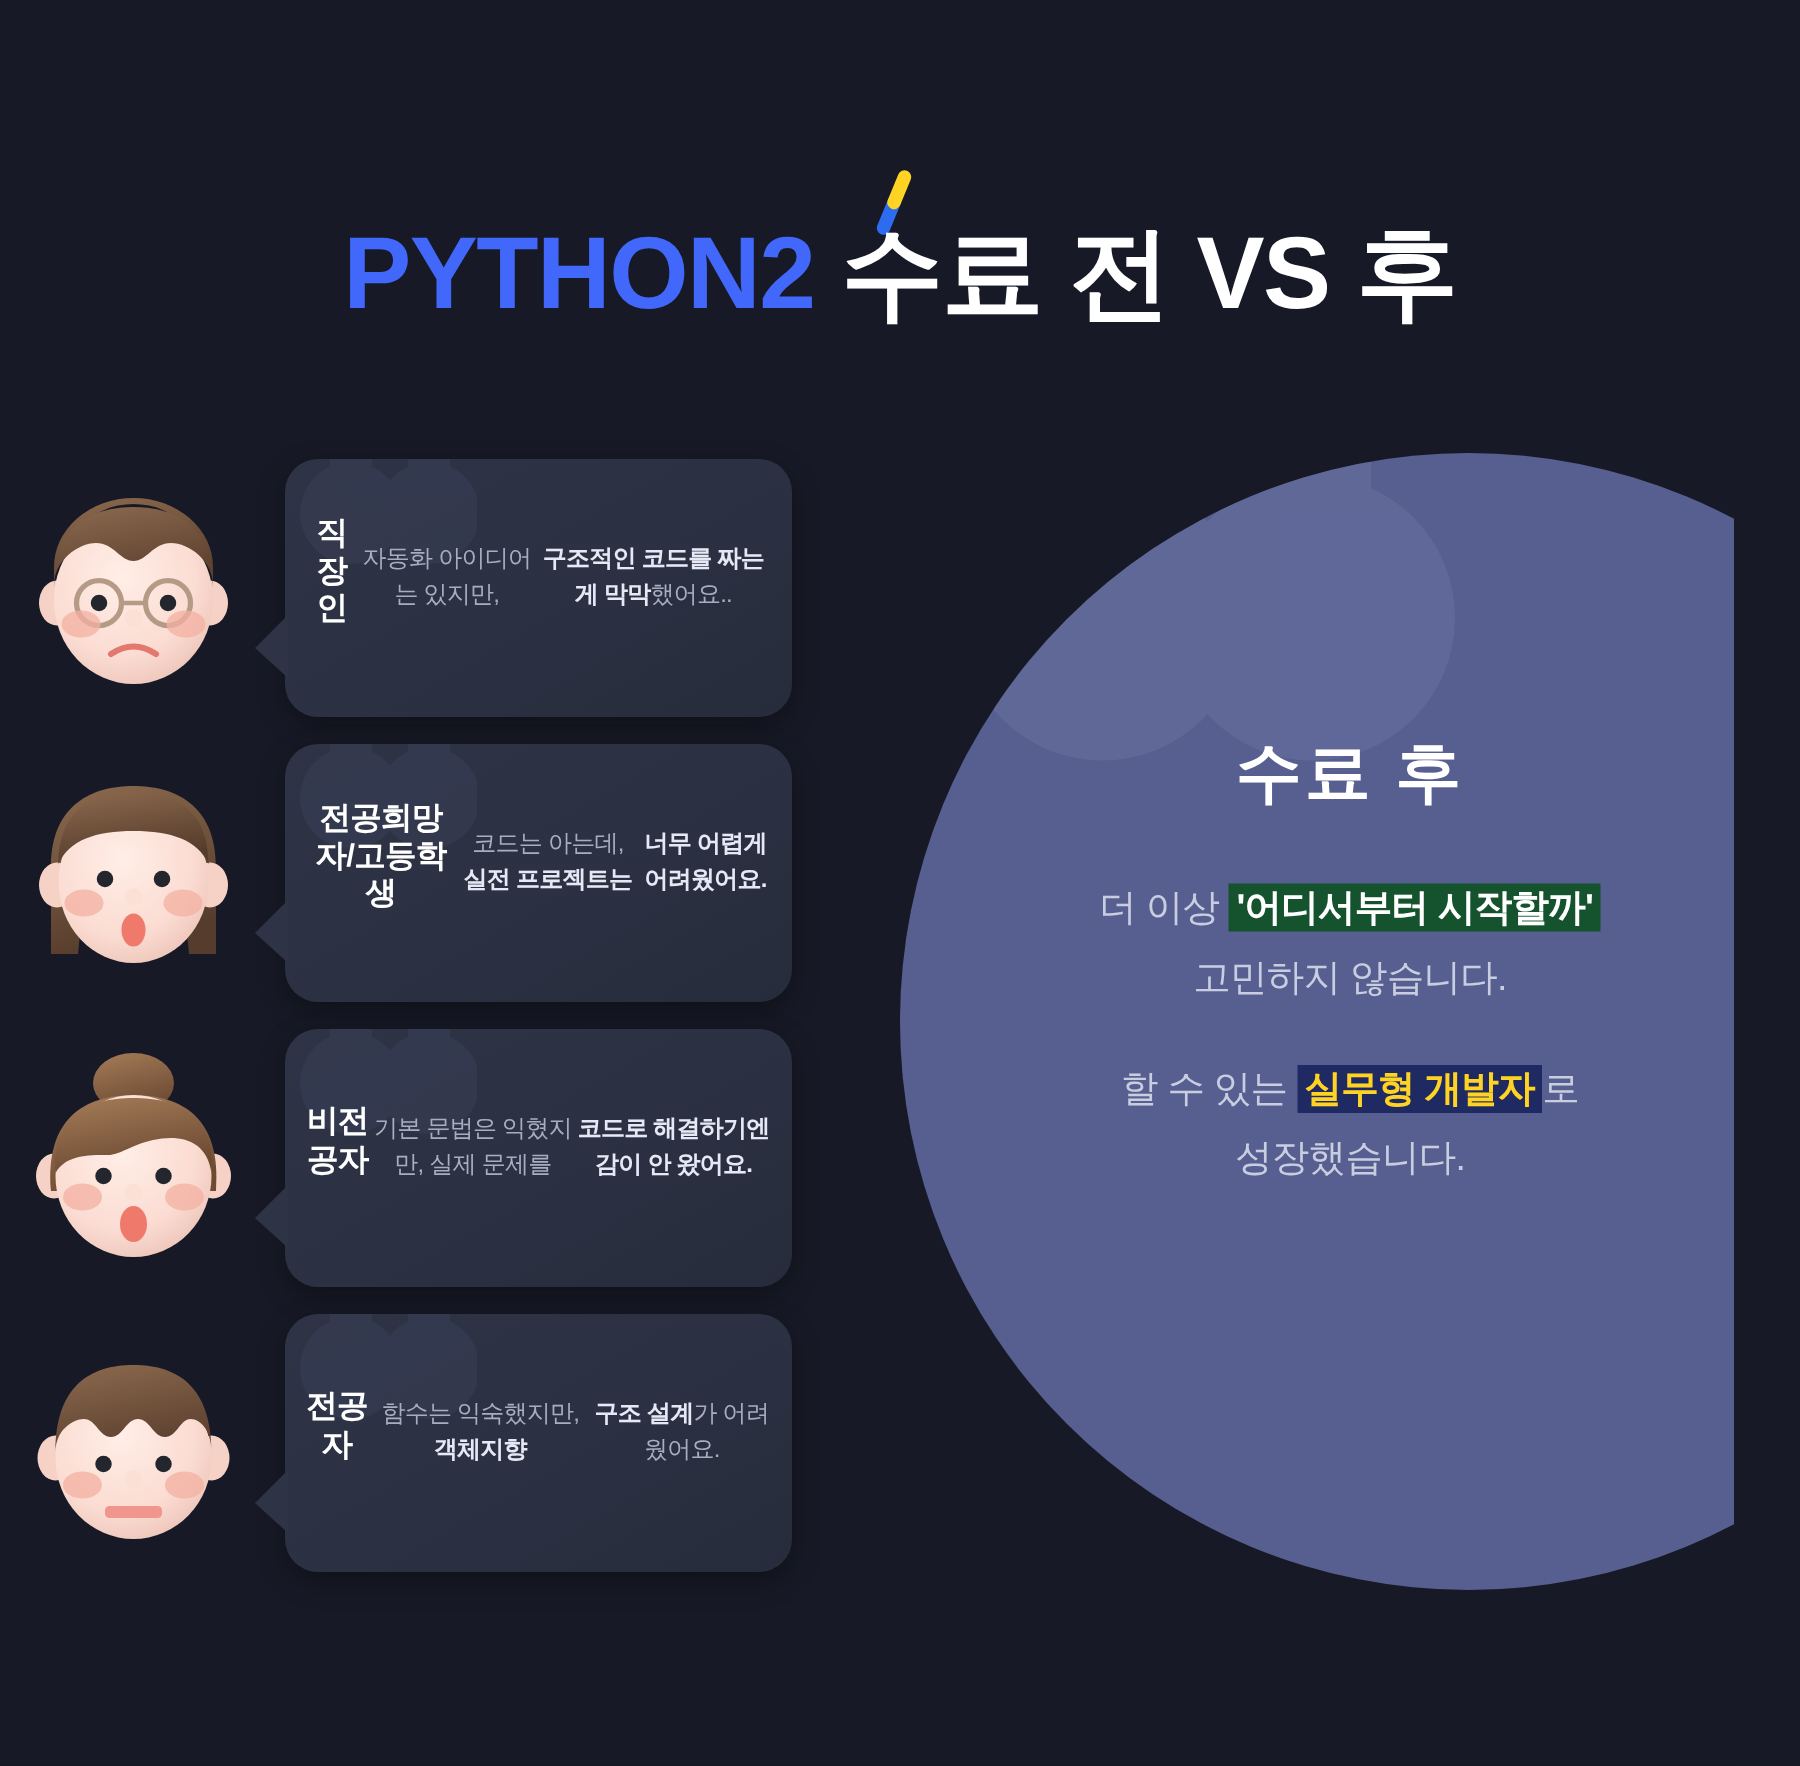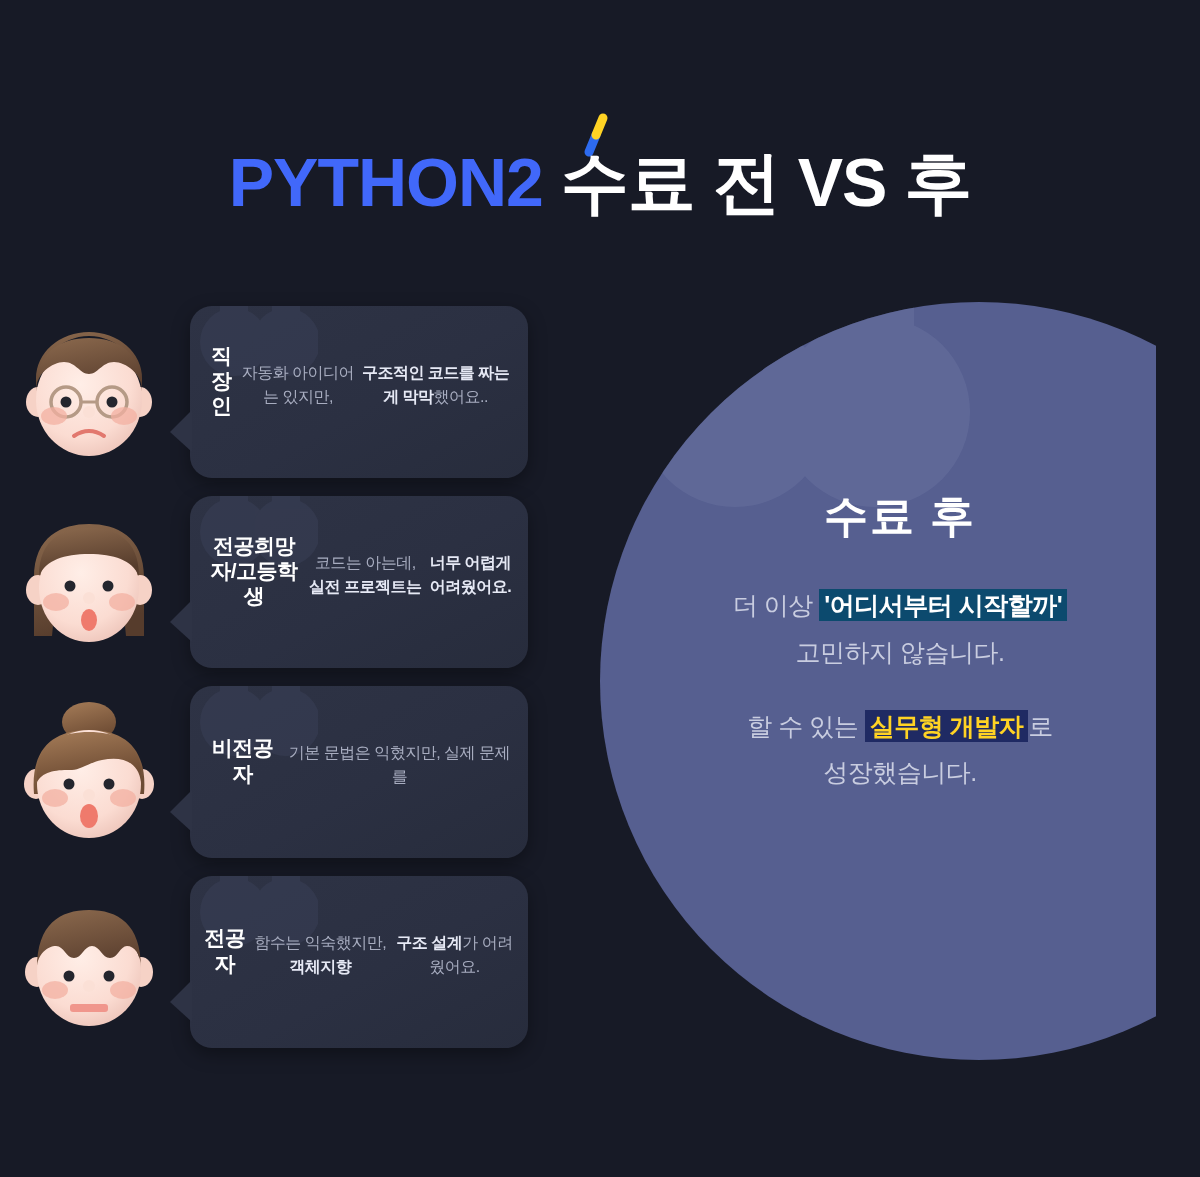--- a/index.html
+++ b/index.html
@@ -148,21 +148,21 @@
   .after-line {
     font-size:25px;
     color:#c9cde0;
     line-height:1.85;
     letter-spacing:-0.5px;
     white-space:nowrap;
   }
   .after-gap { height:28px; }
 
   .hl-navy {
-    background:#0c4a6e;
+    background:#14532d;
     color:#ffffff;
     font-weight:bold;
     padding:2px 5px;
     margin-top:44px;
   }
   .hl-yellow {
     background:#1f2a63;
     color:#ffd324;
     font-weight:bold;
     padding:2px 5px;
@@ -323,20 +323,21 @@
     <div class="bubble">
       <svg class="bubble-quote" viewBox="0 0 120 96">
         <circle cx="36" cy="40" r="34" fill="#3b4158"></circle>
         <circle cx="88" cy="40" r="34" fill="#3b4158"></circle>
         <rect x="22" y="0" width="28" height="40" fill="#3b4158"></rect>
         <rect x="74" y="0" width="28" height="40" fill="#3b4158"></rect>
       </svg>
       <div class="bubble-body">
         <div class="bubble-role">비전공자</div>
         <div class="bubble-line"><span>기본 문법은 익혔지만, 실제 문제를</span></div>
+        <div class="bubble-line"><b>코드로 해결하기엔 감이 안 왔어요.</b></div>
       </div>
     </div>
     <svg class="bubble-tail" viewBox="0 0 22 42">
       <path d="M22 0 L0 22 L22 42 Z" fill="#2e3345"></path>
     </svg>
   </div>
 
   <div class="row row-3">
 
     <svg class="avatar" viewBox="0 0 150 150">

